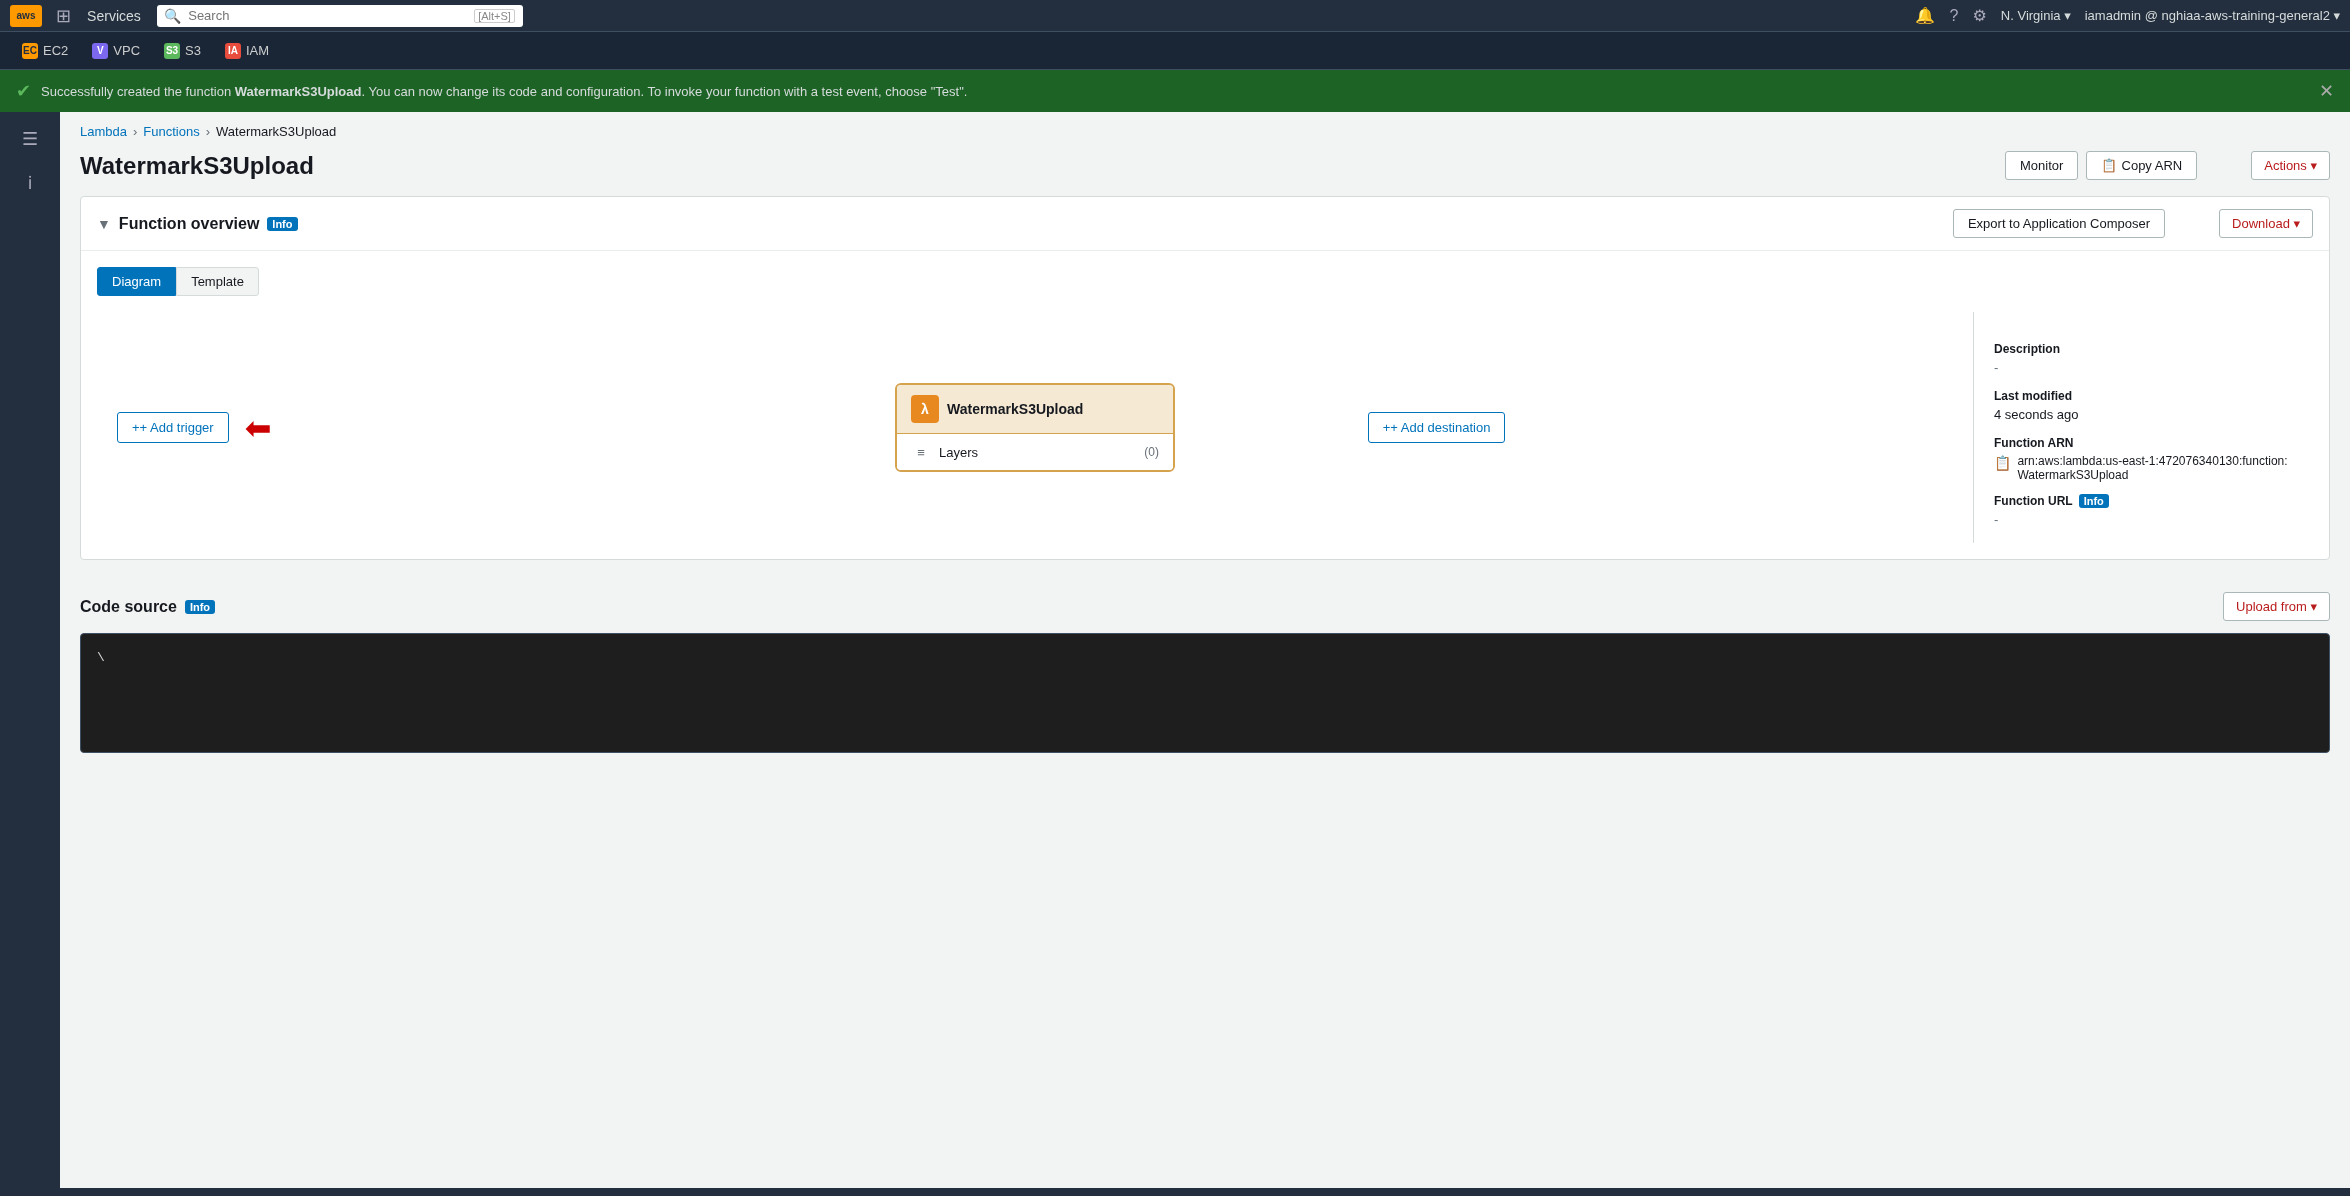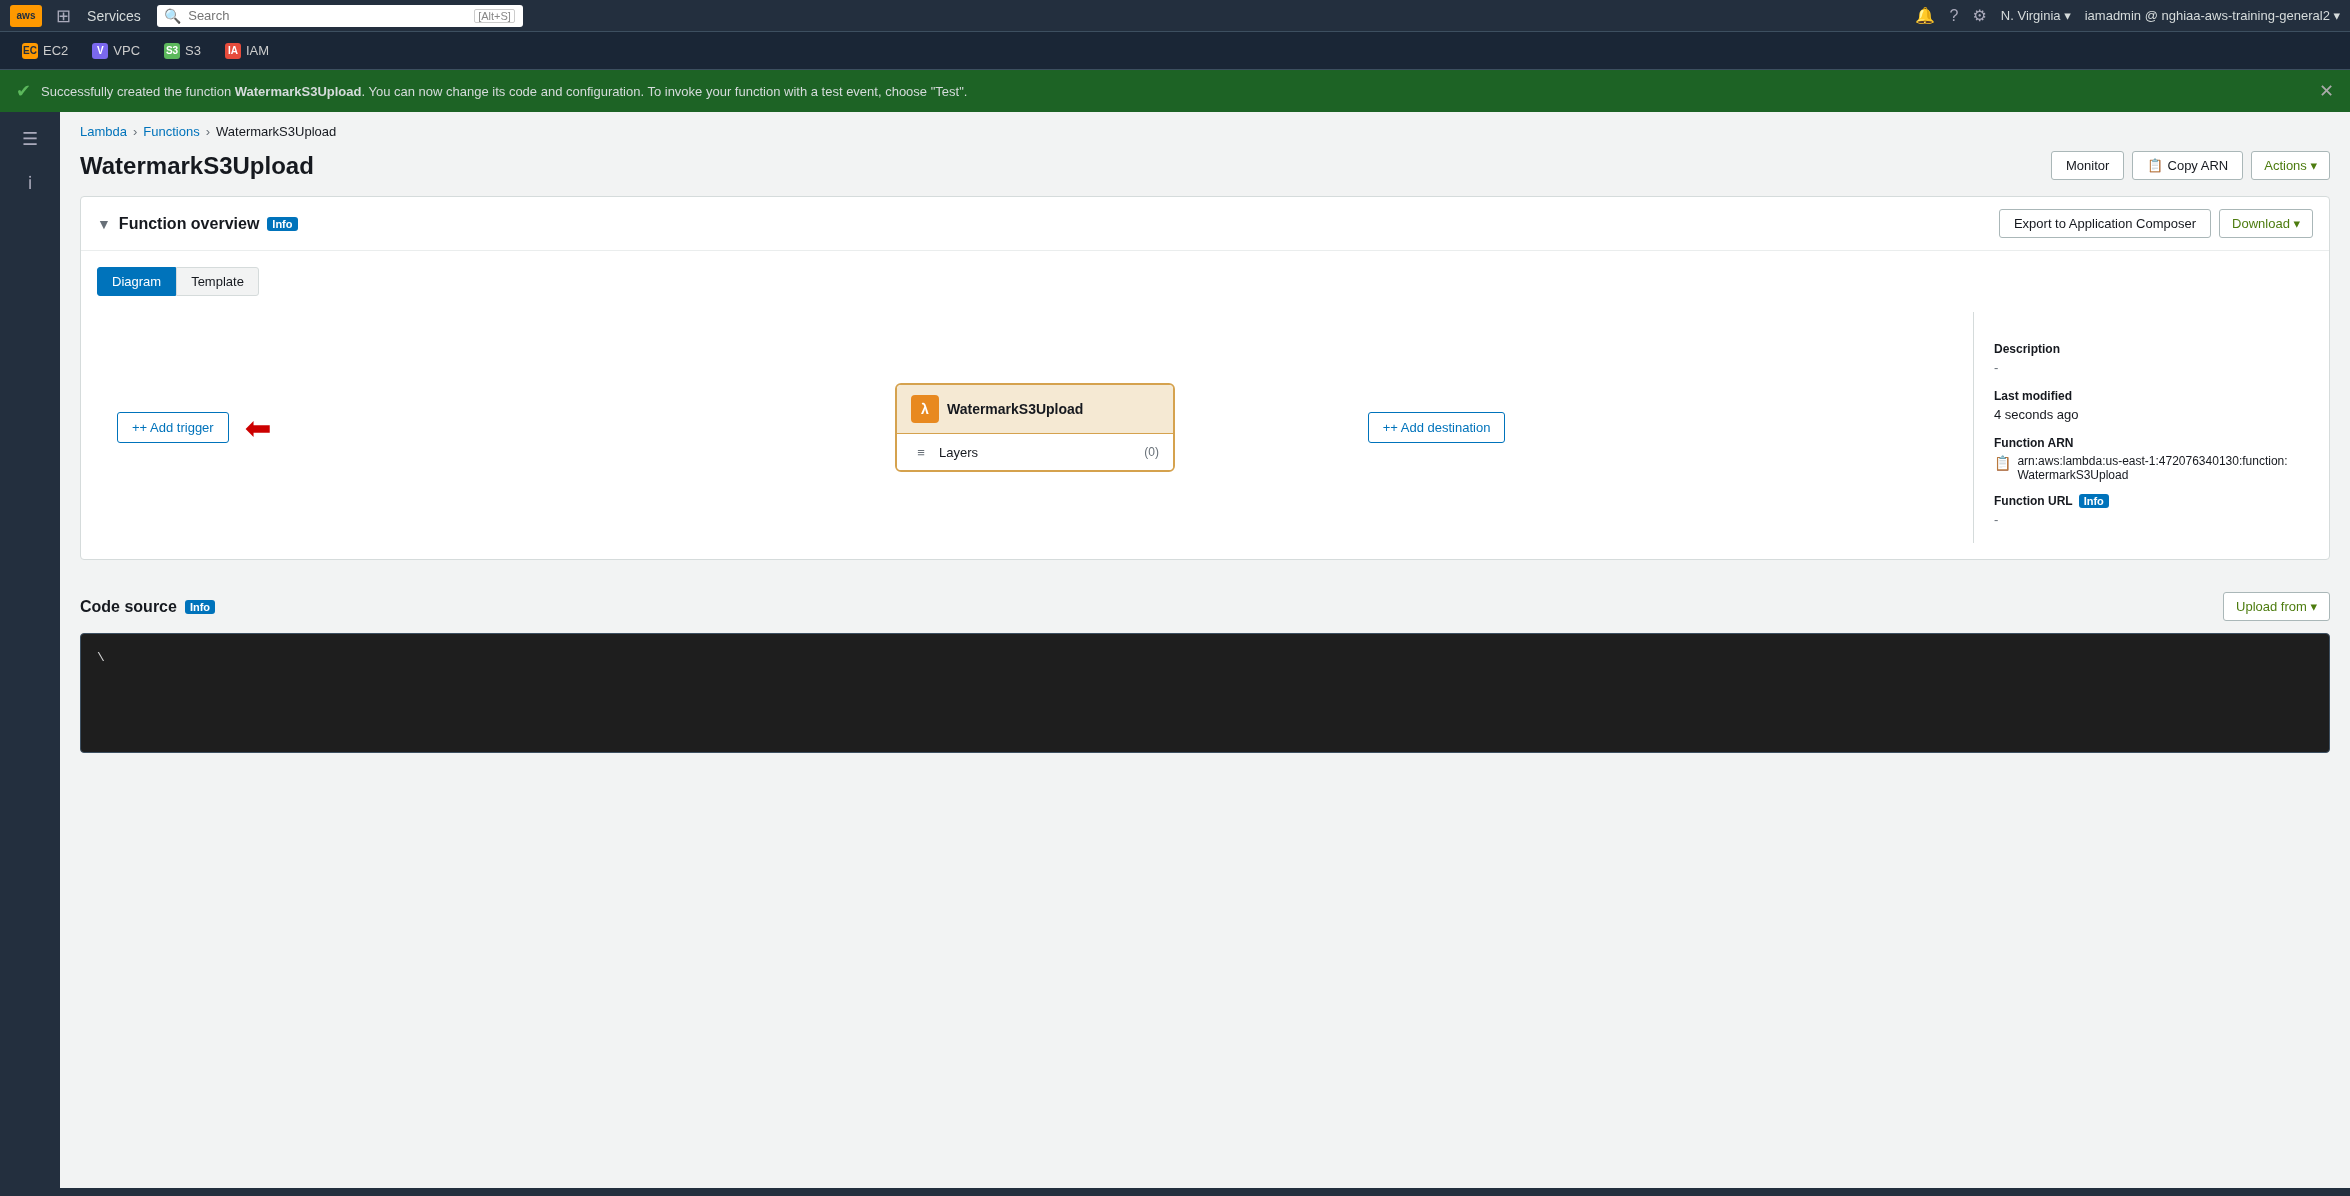--- a/index.html
+++ b/index.html
@@ -52,21 +52,21 @@
     .breadcrumb-bar { background: #f2f3f3; padding: 12px 20px 0; display: flex; align-items: center; gap: 6px; font-size: 13px; }
     .breadcrumb-link { color: #0073bb; cursor: pointer; text-decoration: none; }
     .breadcrumb-sep { color: #687078; }
     .breadcrumb-current { color: #16191f; }
 
     
     .page-header { background: #f2f3f3; padding: 12px 20px 16px; display: flex; align-items: center; justify-content: space-between; }
     .page-title { font-size: 24px; font-weight: 700; color: #16191f; }
     .header-actions { display: flex; gap: 8px; }
     .btn-default { background: #fff; border: 1px solid #aab7b8; color: #16191f; padding: 6px 14px; border-radius: 3px; cursor: pointer; font-size: 13px; display: flex; align-items: center; gap: 4px; }
-    .btn-dropdown { background: #fff; border: 1px solid #aab7b8; color: #4d7c0f; padding: 6px 12px; border-radius: 3px; cursor: pointer; font-size: 13px; display: flex; align-items: center; gap: 6px; }
+    .btn-dropdown { background: #fff; border: 1px solid #aab7b8; color: #b91c1c; padding: 6px 12px; border-radius: 3px; cursor: pointer; font-size: 13px; display: flex; align-items: center; gap: 6px; margin-left: 46px; }
 
     
     .section-card { background: #fff; border: 1px solid #d5dbdb; border-radius: 4px; margin: 0 20px 16px; }
     .section-header { display: flex; align-items: center; justify-content: space-between; padding: 12px 16px; border-bottom: 1px solid #eaeded; }
     .section-title { display: flex; align-items: center; gap: 8px; font-size: 16px; font-weight: 600; color: #16191f; }
     .collapse-btn { color: #687078; cursor: pointer; font-size: 14px; }
     .info-badge { background: #0073bb; color: #fff; border-radius: 3px; font-size: 11px; padding: 1px 5px; cursor: pointer; }
     .section-actions { display: flex; gap: 8px; }
 
     

